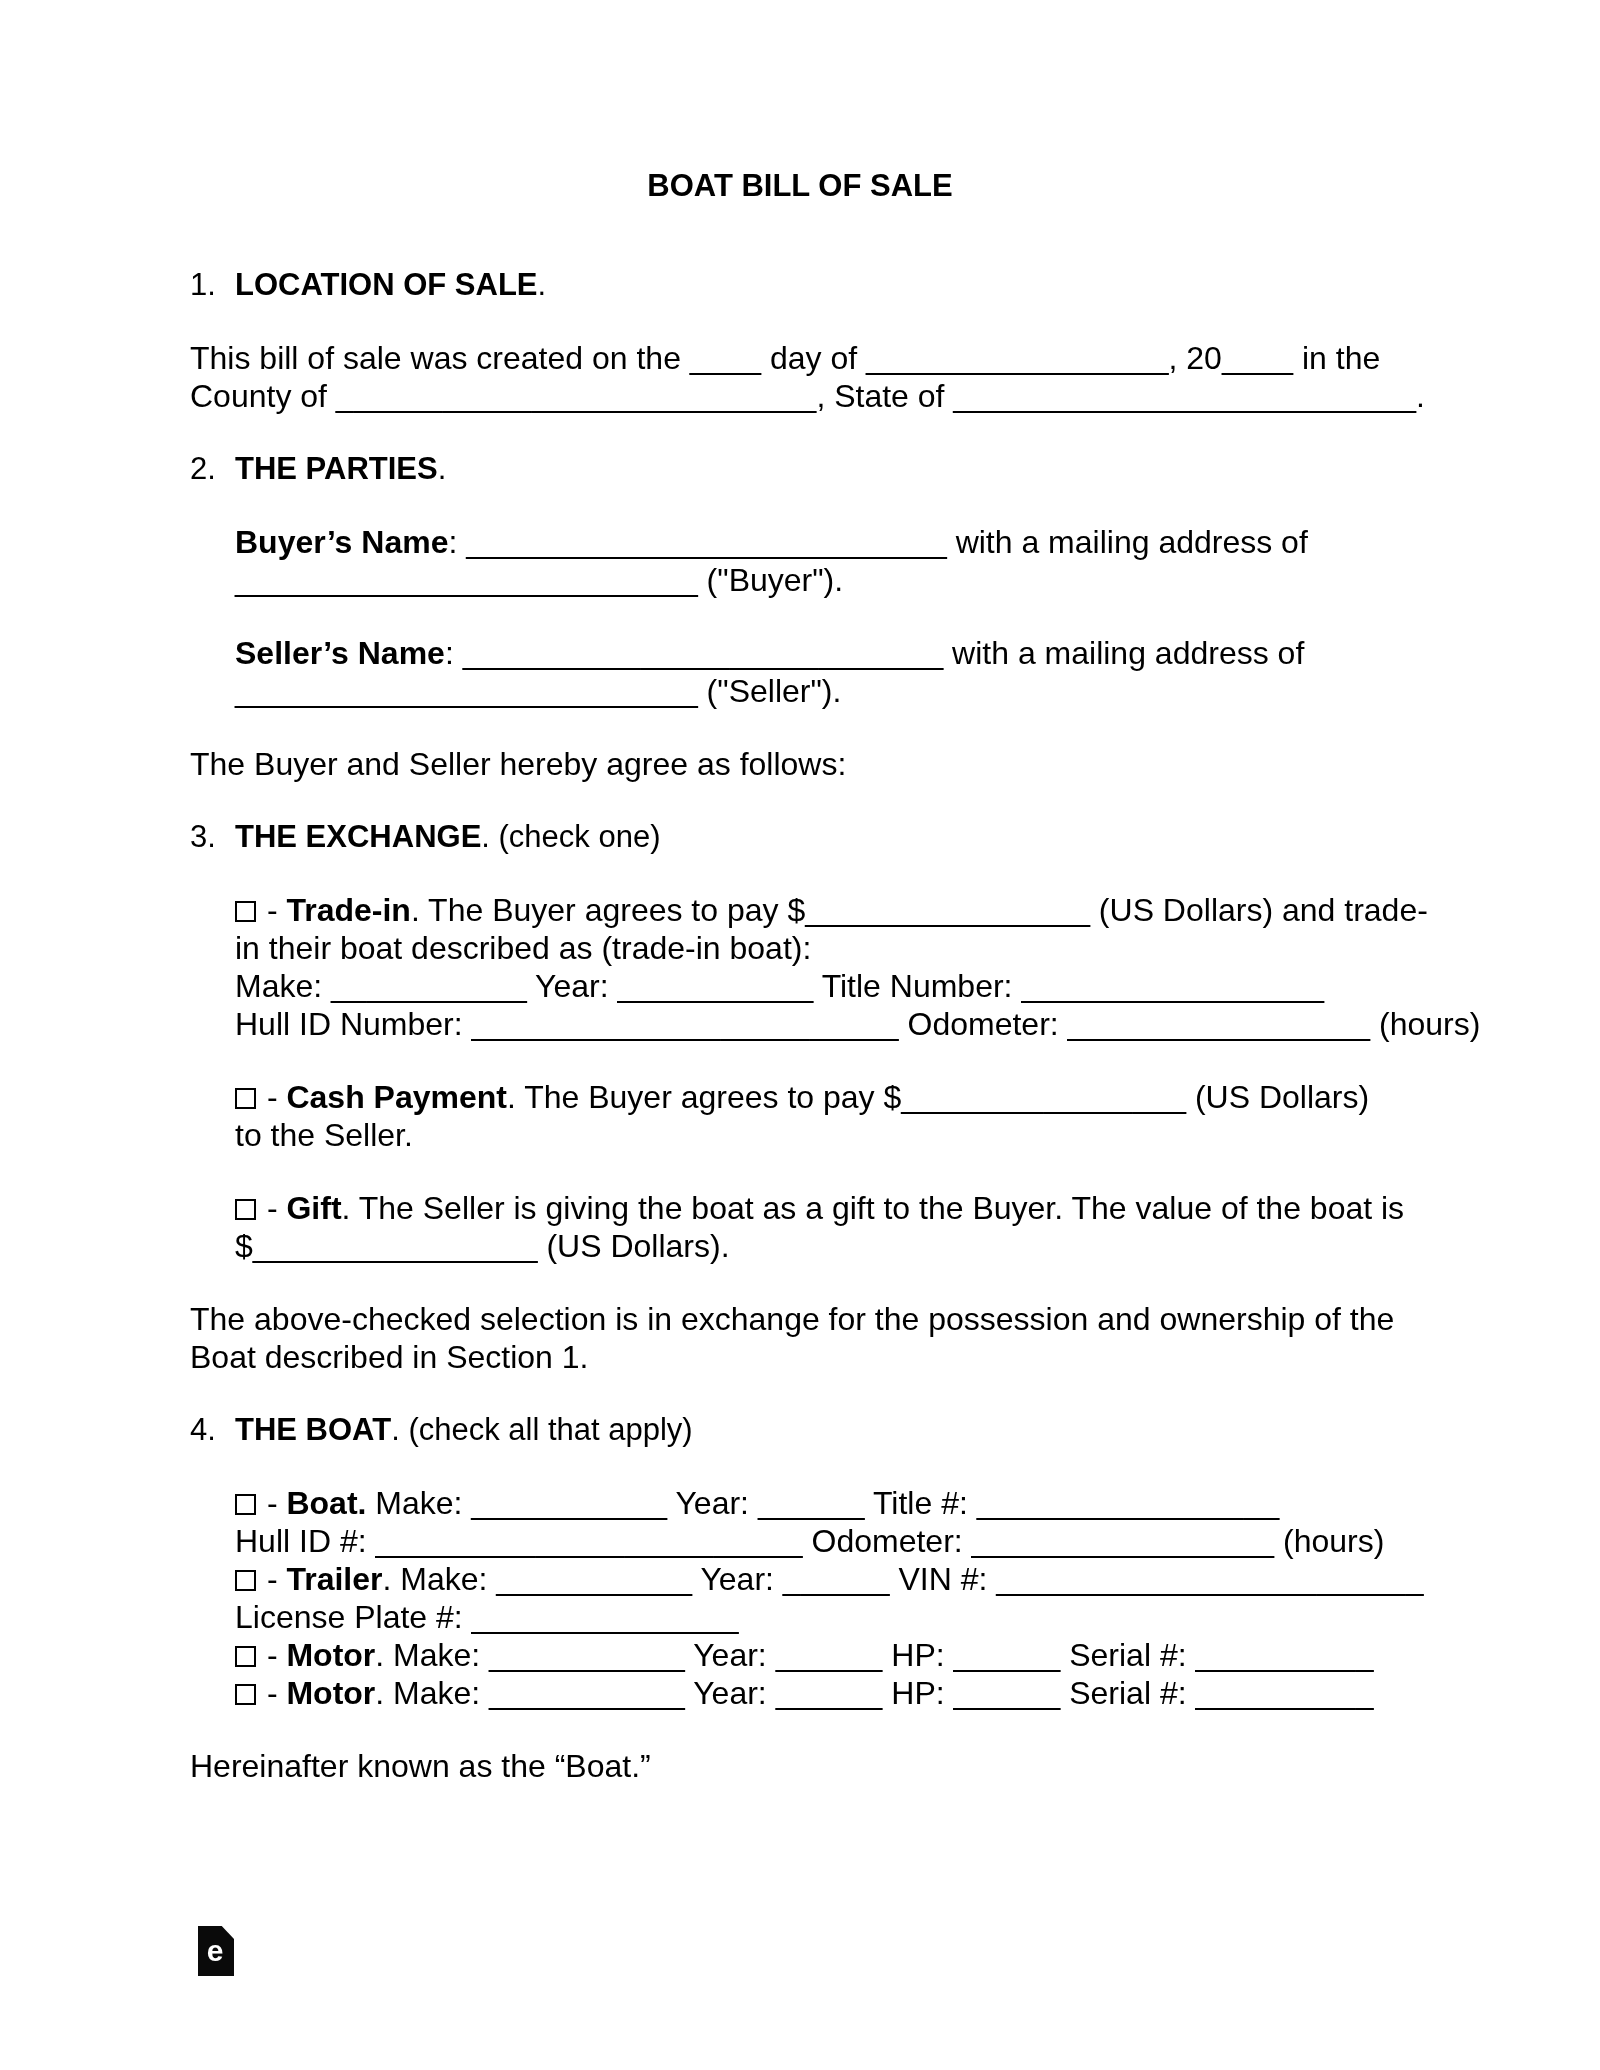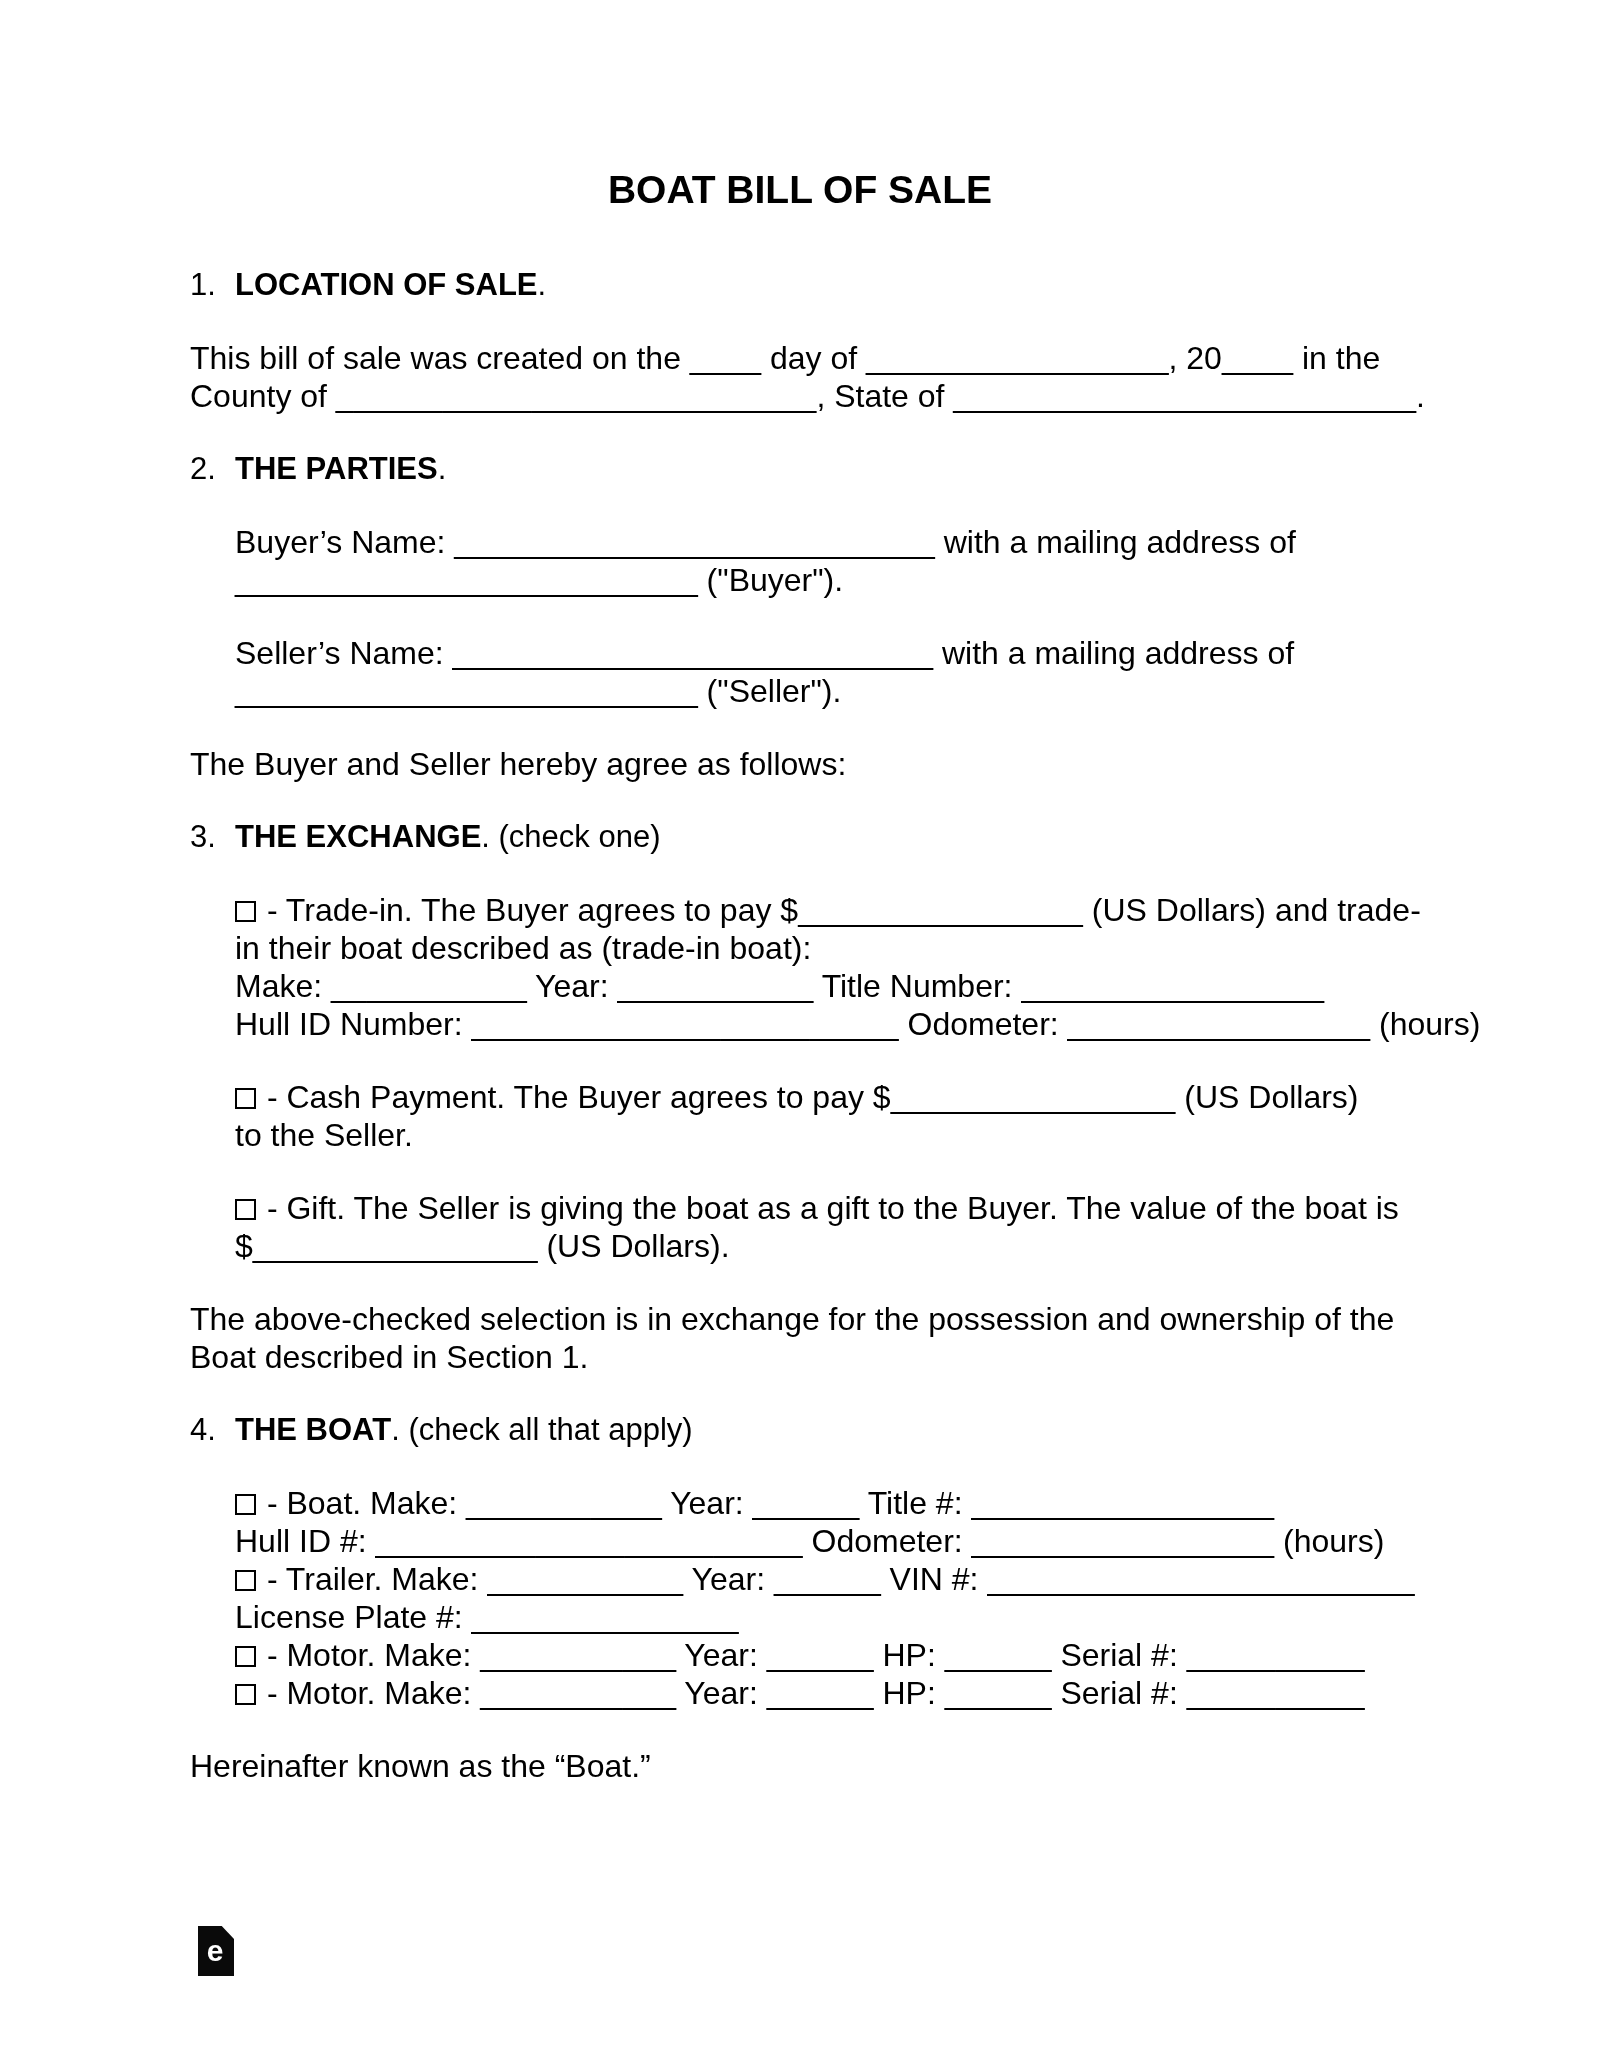--- a/index.html
+++ b/index.html
@@ -12,39 +12,39 @@
   }
   .page {
     position: relative;
     width: 1600px; height: 2070px;
     background: #ffffff;
   }
   .doc-title {
     position: absolute;
     top: 170px; left: 0; right: 0;
     text-align: center;
-    font-size: 39px;
+    font-size: 31px;
     font-weight: 700;
     line-height: 1;
   }
   .doc-body {
     position: absolute;
     top: 266px; left: 190px;
     width: 1230px;
   }
   .para { margin: 0 0 35px 0; }
   .para.indent { padding-left: 45px; }
   .line {
     font-size: 32px;
     line-height: 38px;
     height: 38px;
     white-space: nowrap;
   }
   .para.heading .line { font-size: 31px; }
-  .b { font-weight: 400; }
+  .b { font-weight: 700; }
   .hu {
     font-weight: 700;
     text-decoration-thickness: 3px;
     text-underline-offset: 6px;
   }
   .num { display: inline-block; width: 45px; font-weight: 400; }
   .checkbox {
     display: inline-block;
     width: 17px; height: 17px;
     border: 2px solid #000;

